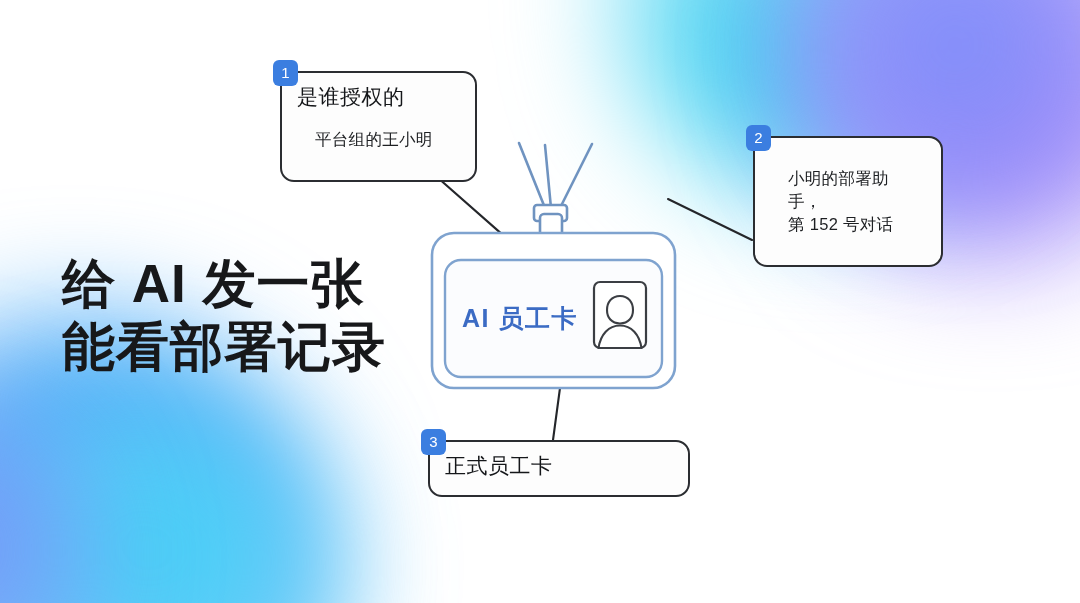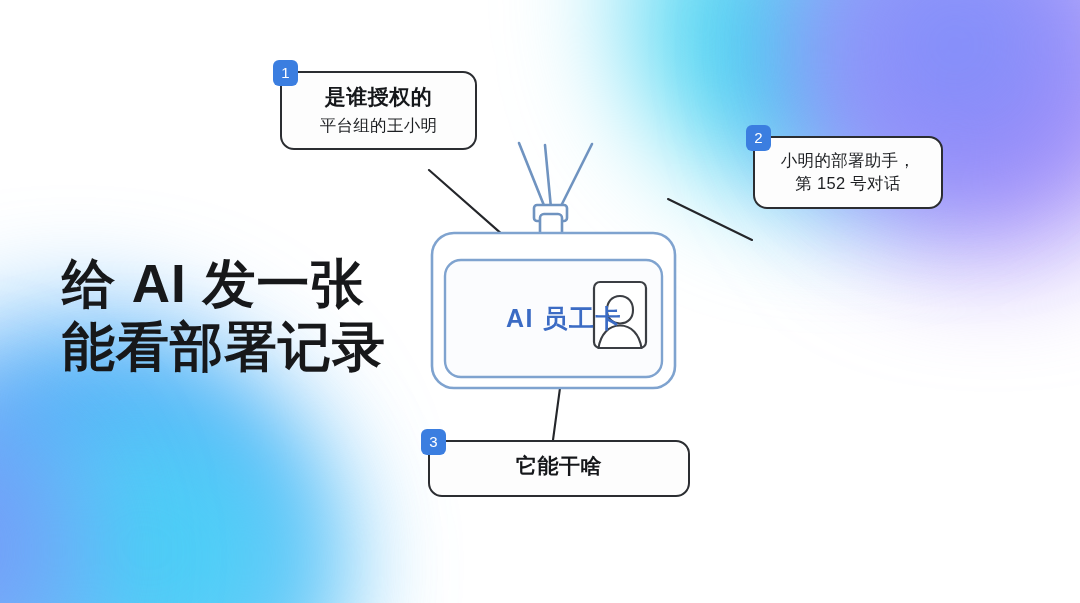--- a/index.html
+++ b/index.html
@@ -109,36 +109,34 @@
   .card {
     position: absolute;
     box-sizing: border-box;
     background: #fdfdfd;
     border: 2px solid #2b2d31;
     border-radius: 14px;
     padding: 11px 15px 12px 15px;
   }
   .card-title {
     color: #15171a;
-    font-weight: 700;
+    font-weight: 400;
     font-size: 21px;
     line-height: 1.22;
     letter-spacing: 0.5px;
     margin: 0 0 4px 0;
-    text-align: center;
   }
   .card-body {
     color: #1d1f22;
     font-weight: 400;
     font-size: 16.5px;
     line-height: 1.38;
     letter-spacing: 0.3px;
-    margin: 0;
+    margin: 18px;
     white-space: pre-line;
-    text-align: center;
   }
   .badge-num {
     position: absolute;
     top: -13px;
     left: -9px;
     width: 25px;
     height: 26px;
     border-radius: 6px;
     background: #3b7ee0;
     color: #ffffff;
@@ -150,21 +148,20 @@
 
   #card1 { left: 280px; top: 71px;  width: 197px; }
   #card2 { left: 753px; top: 136px; width: 190px; }
   #card3 { left: 428px; top: 440px; width: 262px; }
 
   
   .badge-card-text {
     font-weight: 700;
     font-size: 25px;
     letter-spacing: 1.5px;
-    margin-left: 44px;
   }
 </style>
 </head>
 <body>
 
 <div id="stage">
 
   <div class="bg-layer">
     <div class="blob blob-tr-cyan"></div>
     <div class="blob blob-tr-purple"></div>
@@ -218,16 +215,16 @@
   </div>
 
   <div class="card" id="card2">
     <div class="badge-num" style="background: rgb(59, 126, 224); color: rgb(255, 255, 255);">2</div>
     <p class="card-body">小明的部署助手，
 第 152 号对话</p>
   </div>
 
   <div class="card" id="card3">
     <div class="badge-num" style="background: rgb(59, 126, 224); color: rgb(255, 255, 255);">3</div>
-    <p class="card-title">它能干啥</p>
+    <p class="card-title">正式员工卡</p>
   </div>
 
 </div>
 
 </body></html>

